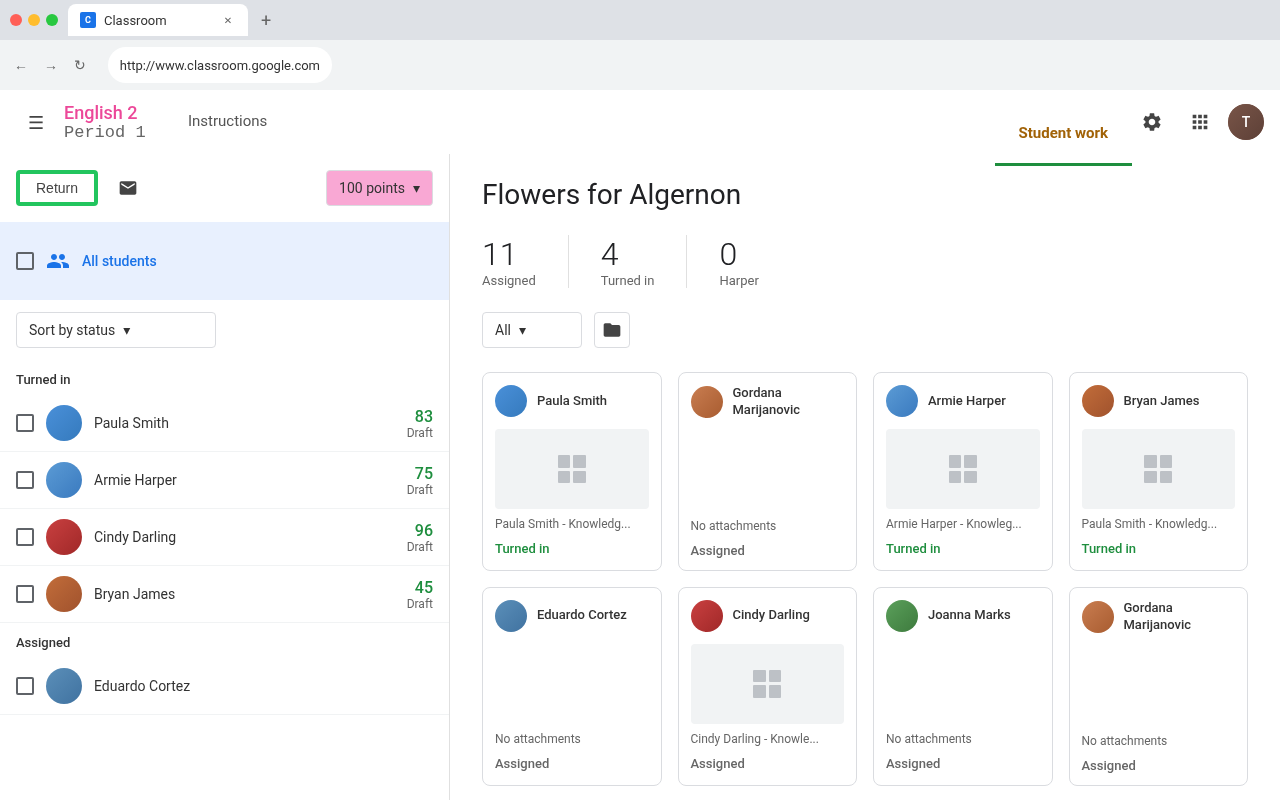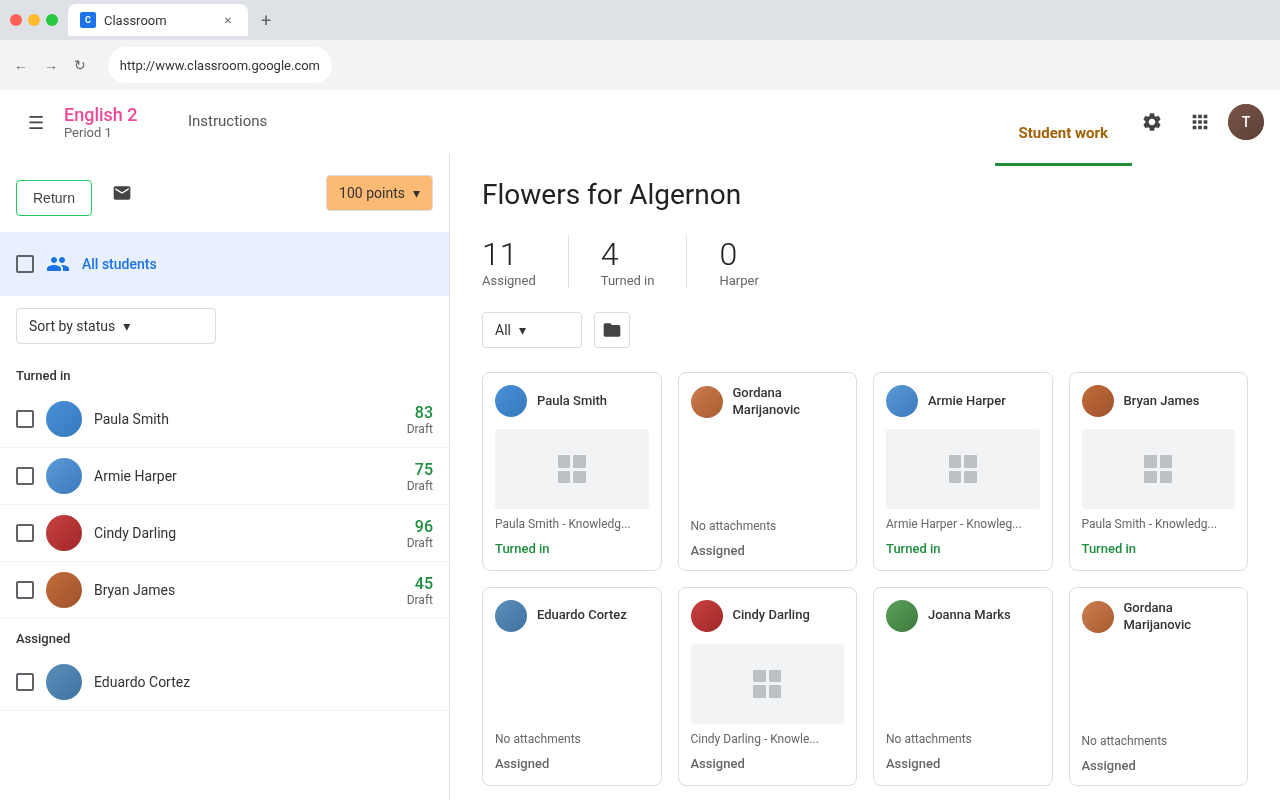--- a/index.html
+++ b/index.html
@@ -25,38 +25,38 @@
     .browser-nav { display: flex; align-items: center; height: 50px; padding: 7px 10px; background: #f1f3f4; gap: 8px; }
 
     
     .app { background: white; height: 710px; display: flex; flex-direction: column; }
 
     
     .top-nav { display: flex; align-items: center; height: 64px; padding: 0 16px; border-bottom: none; position: relative; z-index: 10; }
     .menu-btn { width: 40px; height: 40px; display: flex; align-items: center; justify-content: center; border-radius: 50%; cursor: pointer; color: #444; font-size: 18px; }
     .app-branding { display: flex; flex-direction: column; margin-left: 8px; min-width: 100px; }
     .app-name { font-size: 18px; font-weight: 500; color: #ec4899; }
-    .app-sub { font-size: 13px; color: #666; }
+    .app-sub { font-size: 17px; color: #666; font-family: Liberation Mono, monospace; }
     .nav-tabs { display: flex; align-items: center; flex: 1; justify-content: space-between; gap: 0; }
     .nav-tab { padding: 0 24px; height: 64px; display: flex; align-items: center; font-size: 15px; color: #555; cursor: pointer; border-bottom: 3px solid transparent; position: relative; }
     .nav-tab.active { color: #a16207; border-bottom-color: #1e8e3e; font-weight: 700; margin-top: 24px; }
     .nav-actions { display: flex; align-items: center; gap: 8px; }
     .nav-icon-btn { width: 40px; height: 40px; display: flex; align-items: center; justify-content: center; border-radius: 50%; cursor: pointer; color: #444; }
     .avatar { width: 36px; height: 36px; border-radius: 50%; background: #795548; display: flex; align-items: center; justify-content: center; overflow: hidden; }
 
     
     .main-content { display: flex; flex: 1; overflow: hidden; }
 
     
     .sidebar { width: 450px; border-right: 1px solid #e0e0e0; background: white; display: flex; flex-direction: column; overflow-y: auto; }
     .sidebar-toolbar { display: flex; align-items: center; padding: 16px; gap: 12px; }
-    .return-btn { padding: 0 16px; height: 36px; border: 1px solid #22c55e; border-radius: 4px; background: white; font-size: 14px; color: #444; cursor: pointer; margin-top: 10px; }
+    .return-btn { padding: 0 16px; height: 36px; border: 4px solid #22c55e; border-radius: 4px; background: white; font-size: 14px; color: #444; cursor: pointer; }
     .email-btn { width: 36px; height: 36px; display: flex; align-items: center; justify-content: center; border-radius: 50%; cursor: pointer; color: #444; }
-    .points-select { margin-left: auto; display: flex; align-items: center; height: 36px; border: 1px solid #dadce0; border-radius: 4px; background: #fdba74; padding: 0 12px; font-size: 14px; color: #333; cursor: pointer; gap: 8px; }
-    .all-students-row { display: flex; align-items: center; padding: 20px 16px; background: #e8f0fe; gap: 12px; }
+    .points-select { margin-left: auto; display: flex; align-items: center; height: 36px; border: 1px solid #dadce0; border-radius: 4px; background: #f9a8d4; padding: 0 12px; font-size: 14px; color: #333; cursor: pointer; gap: 8px; }
+    .all-students-row { display: flex; align-items: center; padding: 27px 16px; background: #e8f0fe; gap: 12px; }
     .all-students-checkbox { width: 18px; height: 18px; border: 2px solid #5f6368; border-radius: 2px; cursor: pointer; }
     .all-students-label { font-size: 14px; color: #1a73e8; font-weight: 500; cursor: pointer; }
     .sort-bar { padding: 12px 16px; }
     .sort-select { display: flex; align-items: center; height: 36px; border: 1px solid #dadce0; border-radius: 4px; background: white; padding: 0 12px; font-size: 14px; color: #333; cursor: pointer; gap: 8px; width: 200px; }
     .section-header { padding: 12px 16px 8px; font-size: 13px; font-weight: 500; color: #333; }
     .student-row { display: flex; align-items: center; padding: 10px 16px; border-bottom: 1px solid #f1f3f4; gap: 12px; cursor: pointer; }
     .student-checkbox { width: 18px; height: 18px; border: 2px solid #5f6368; border-radius: 2px; cursor: pointer; flex-shrink: 0; }
     .student-avatar { width: 36px; height: 36px; border-radius: 50%; flex-shrink: 0; overflow: hidden; }
     .student-name { flex: 1; font-size: 14px; color: #333; }
     .student-score { display: flex; flex-direction: column; align-items: flex-end; }

